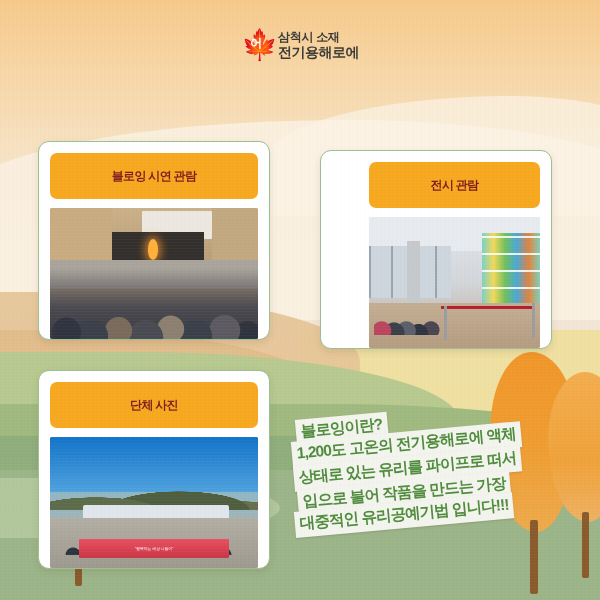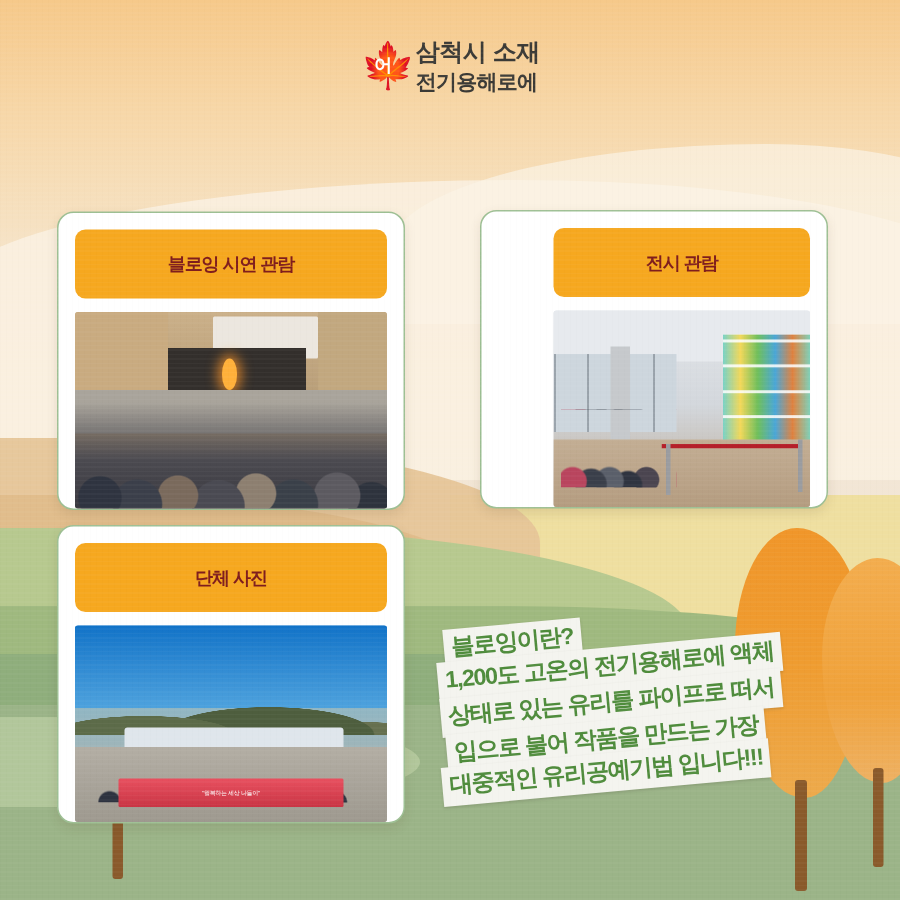--- a/index.html
+++ b/index.html
@@ -109,39 +109,39 @@
   .leaf-wrap{position:relative;width:30px;height:38px;}
   .leaf-glyph{
     position:absolute;left:0;top:0;width:30px;height:38px;
     color:#e8622a;font-size:30px;line-height:38px;text-align:center;
   }
   .leaf-char{
     position:absolute;left:0;top:9px;width:30px;text-align:center;
     color:#ffffff;font-size:12px;font-weight:bold;letter-spacing:-.5px;
   }
   .logo-text{line-height:1.18;color:#3b3a36;}
-  .logo-text .l1{font-size:16px;font-weight:bold;letter-spacing:-.3px;}
+  .logo-text .l1{font-size:12px;font-weight:bold;letter-spacing:-.3px;}
   .logo-text .l2{font-size:14px;font-weight:bold;letter-spacing:-.5px;}
 
   .main-title{
     position:absolute;left:0;top:66px;width:600px;text-align:center;
     color:#3e8b37;font-size:37px;font-weight:bold;letter-spacing:-1.6px;
     white-space:nowrap;
   }
 
   
   .card{
     position:absolute;background:#ffffff;
     border:1.5px solid #9dbf93;border-radius:11px;
     box-shadow:0 3px 7px rgba(90,70,40,.13);
     box-sizing:border-box;padding:11px 11px 13px 11px;
   }
   .card-1{left:38px;top:141px;width:232px;height:199px;}
-  .card-2{left:320px;top:140px;width:232px;height:199px;padding-left:48px;}
-  .card-3{left:38px;top:350px;width:232px;height:199px;}
+  .card-2{left:320px;top:150px;width:232px;height:199px;padding-left:48px;}
+  .card-3{left:38px;top:370px;width:232px;height:199px;}
 
   .pill{
     height:46px;border-radius:7px;background:#f6a81f;
     display:flex;align-items:center;justify-content:center;
     color:#7f1d1d;font-size:12px;font-weight:bold;letter-spacing:-.7px;
   }
   .photo{
     margin-top:9px;height:131px;border-radius:2px;overflow:hidden;position:relative;
     background:#cfc9c0;
   }

